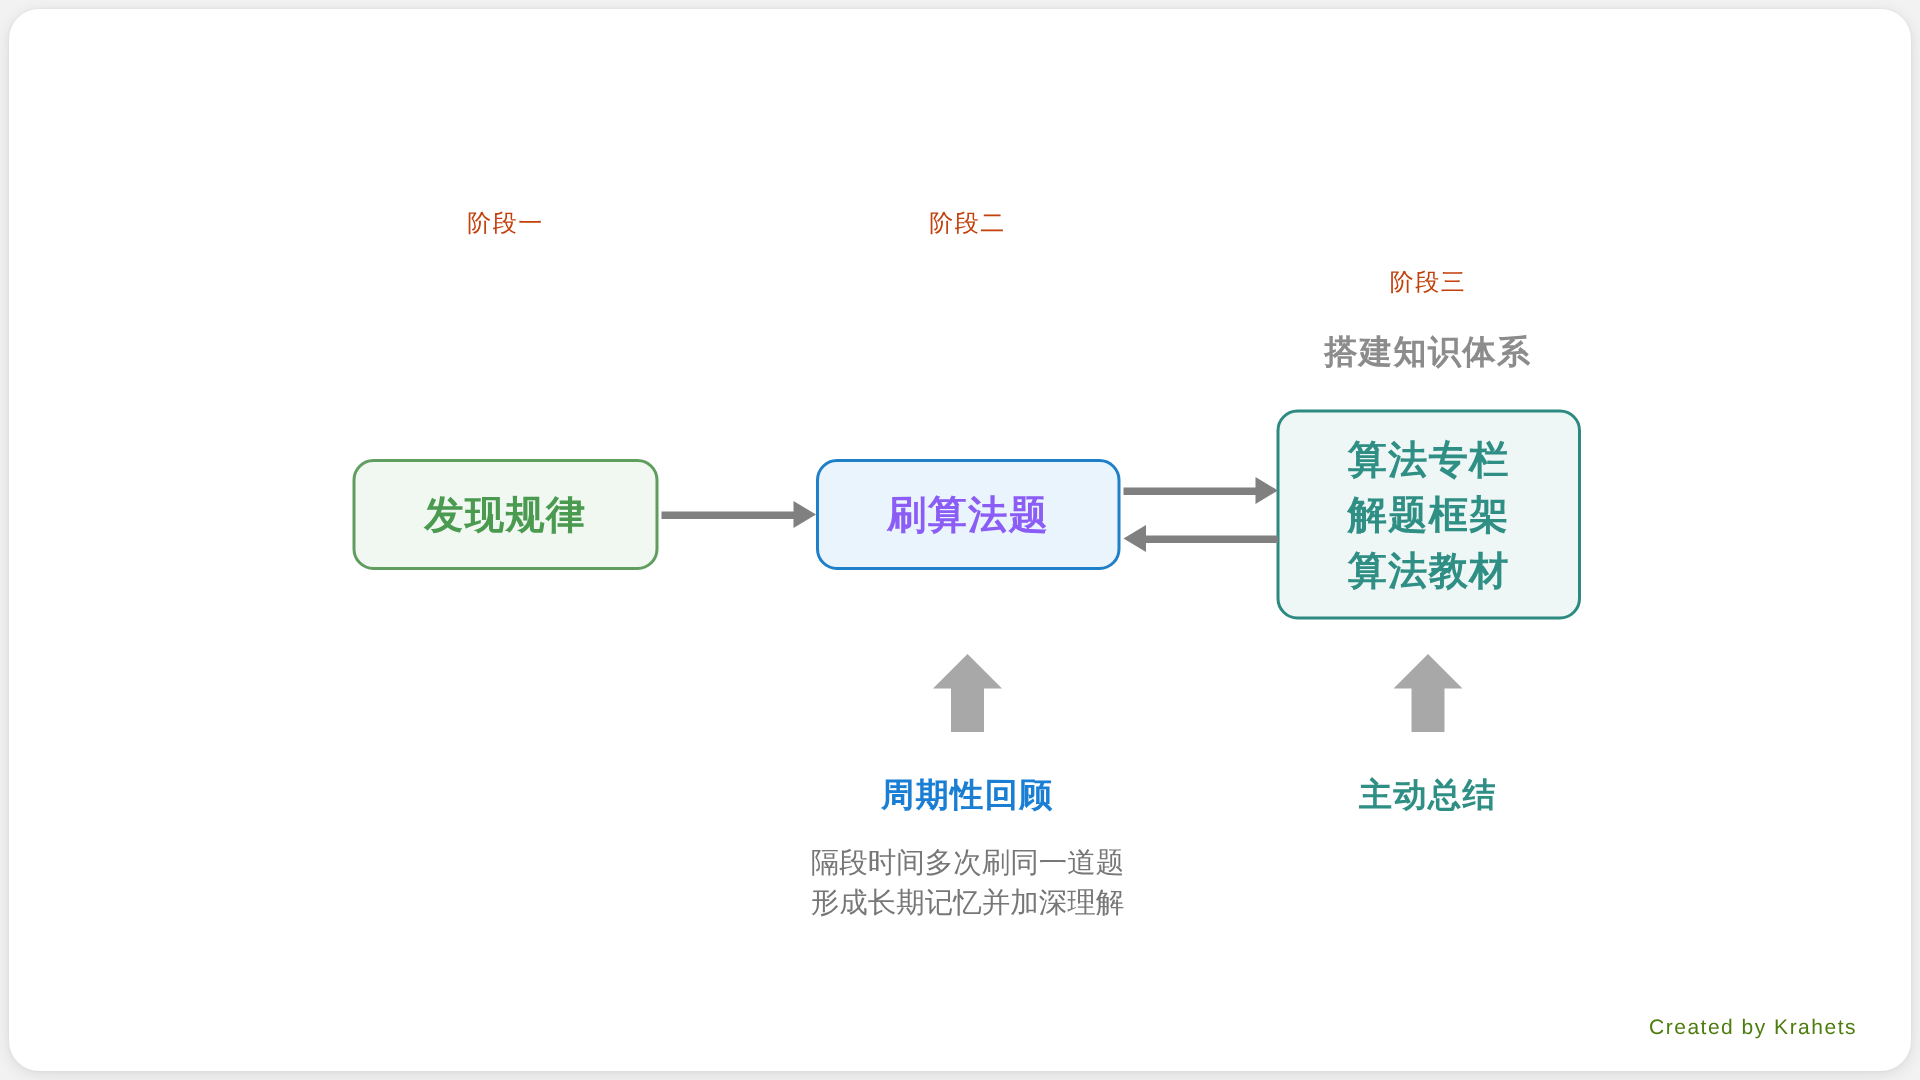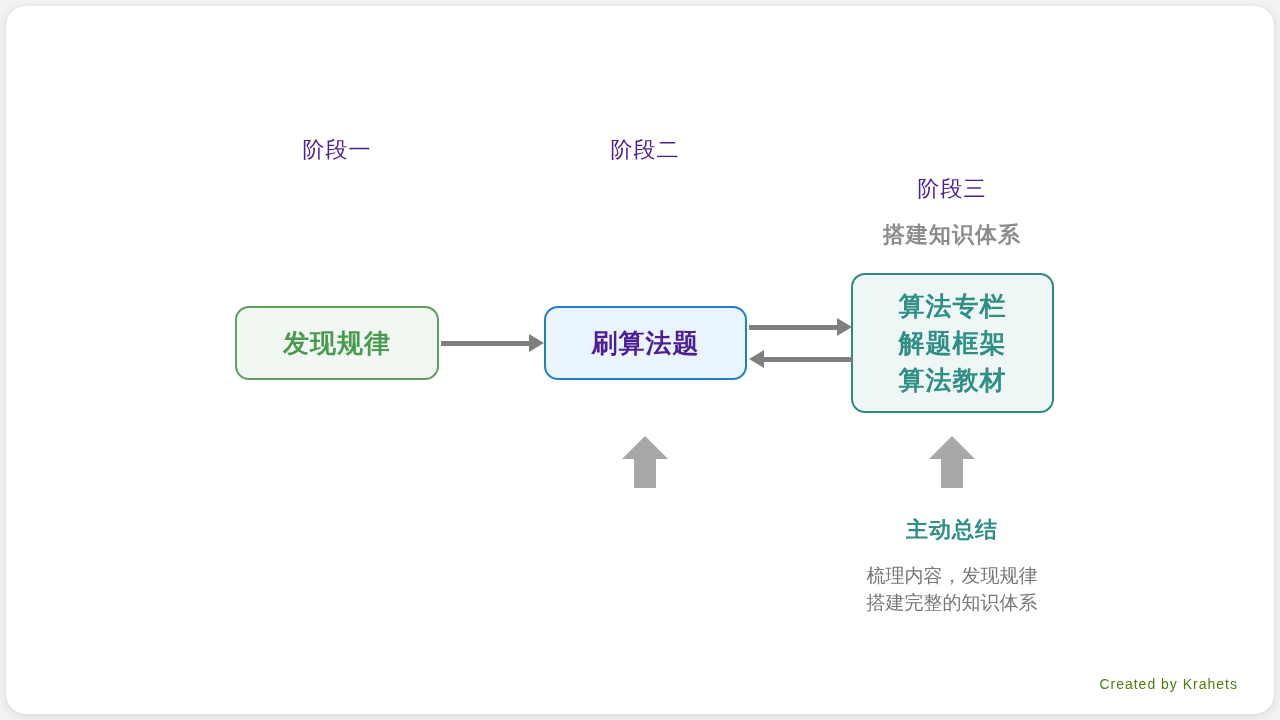--- a/index.html
+++ b/index.html
@@ -28,23 +28,23 @@
     box-shadow: 0 2px 10px rgba(0,0,0,0.10), 0 0 2px rgba(0,0,0,0.06);
   }
 
   
   .stage {
     position: absolute;
     text-align: center;
     width: 260px;
   }
   .stage-sub {
-    font-size: 22px;
+    font-size: 16px;
     font-weight: 400;
-    color: #4c1d95;
+    color: #c2410c;
     line-height: 30px;
     letter-spacing: 1px;
     white-space: nowrap;
   }
   .stage-title {
     font-size: 22px;
     font-weight: bold;
     color: #8c8c8c;
     line-height: 30px;
     letter-spacing: 1px;
@@ -77,21 +77,21 @@
     border: 2px solid #5f9e5f;
     color: #4a9a50;
   }
   #node-practice {
     left: 538px;
     top: 300px;
     width: 203px;
     height: 74px;
     background: #eaf4fc;
     border: 2px solid #1f7fc8;
-    color: #4c1d95;
+    color: #8b5cf6;
   }
   #node-knowledge {
     left: 845px;
     top: 267px;
     width: 203px;
     height: 140px;
     background: #eef7f6;
     border: 2px solid #2d8a81;
     color: #2f8f85;
   }
@@ -221,25 +221,28 @@
       <svg width="46" height="52" viewBox="0 0 46 52" xmlns="http://www.w3.org/2000/svg">
         <polygon points="23,0 46,23 34,23 34,52 12,52 12,23 0,23" fill="#a8a8a8"></polygon>
       </svg>
     </div>
     <div class="up-arrow" id="up-arrow-summary">
       <svg width="46" height="52" viewBox="0 0 46 52" xmlns="http://www.w3.org/2000/svg">
         <polygon points="23,0 46,23 34,23 34,52 12,52 12,23 0,23" fill="#a8a8a8"></polygon>
       </svg>
     </div>
 
+    <div class="note" id="note-review">
+      <div class="note-title">周期性回顾</div>
+      <div class="note-body">
+        <div>隔段时间多次刷同一道题</div>
+        <div>形成长期记忆并加深理解</div>
+      </div>
+    </div>
 
     <div class="note" id="note-summary">
       <div class="note-title">主动总结</div>
-      <div class="note-body">
-        <div>梳理内容，发现规律</div>
-        <div>搭建完整的知识体系</div>
-      </div>
     </div>
 
     <div id="footer-credit">Created by Krahets</div>
 
   </div>
 </div>
 
 </body></html>

